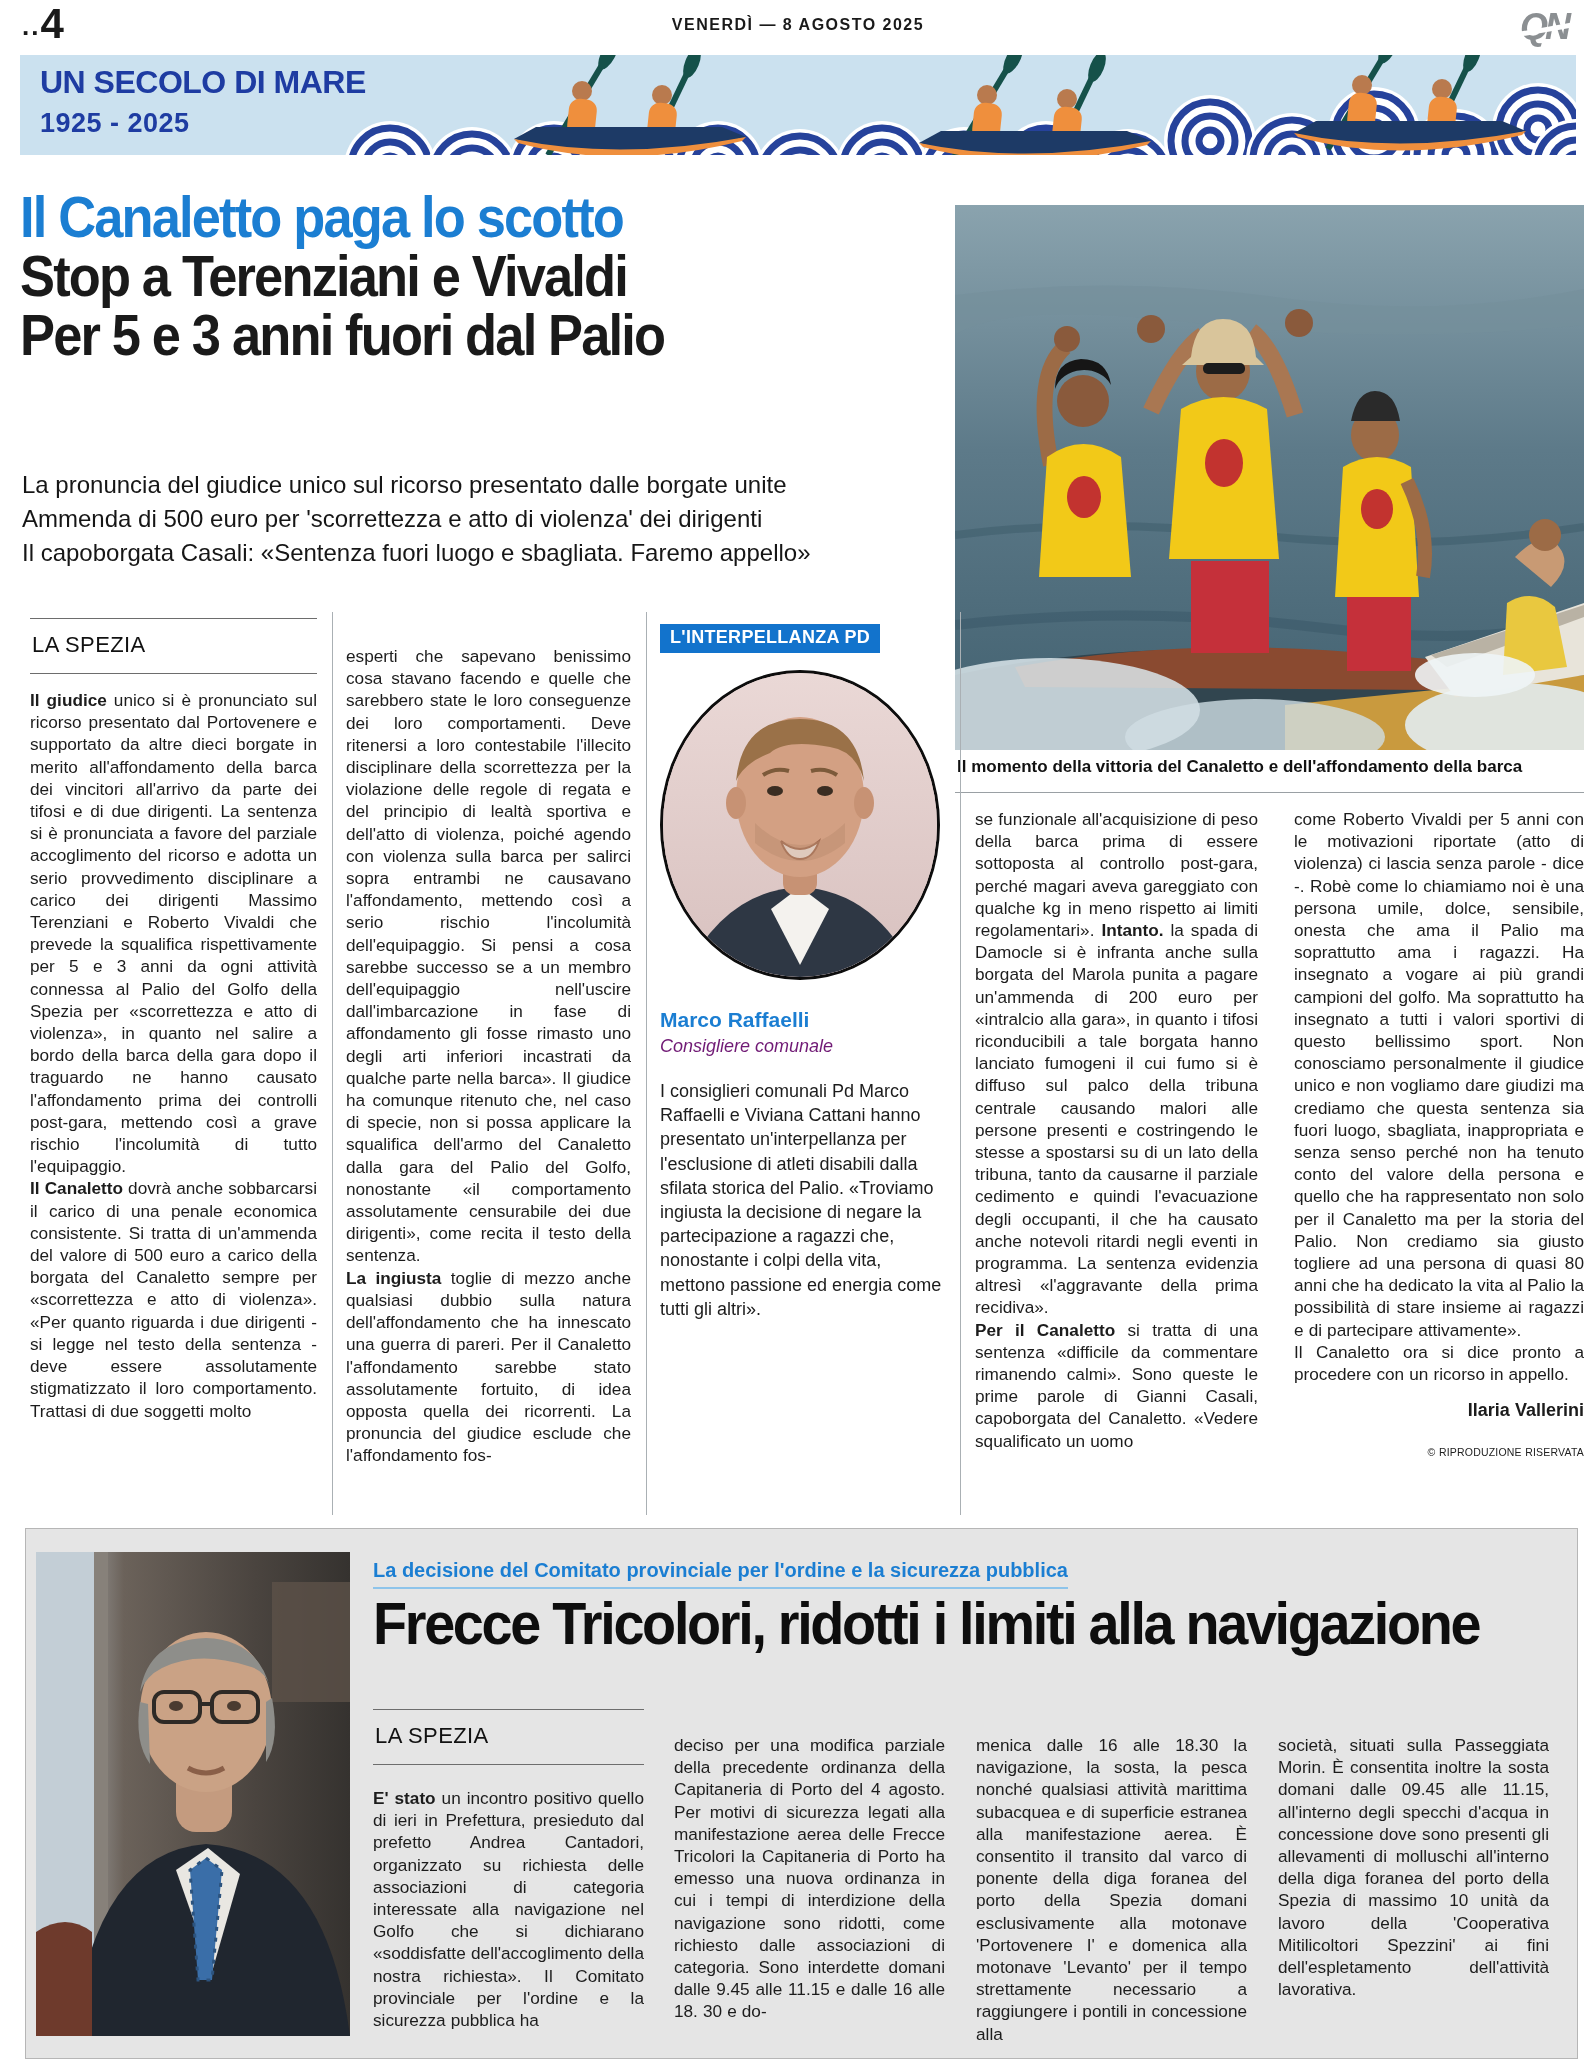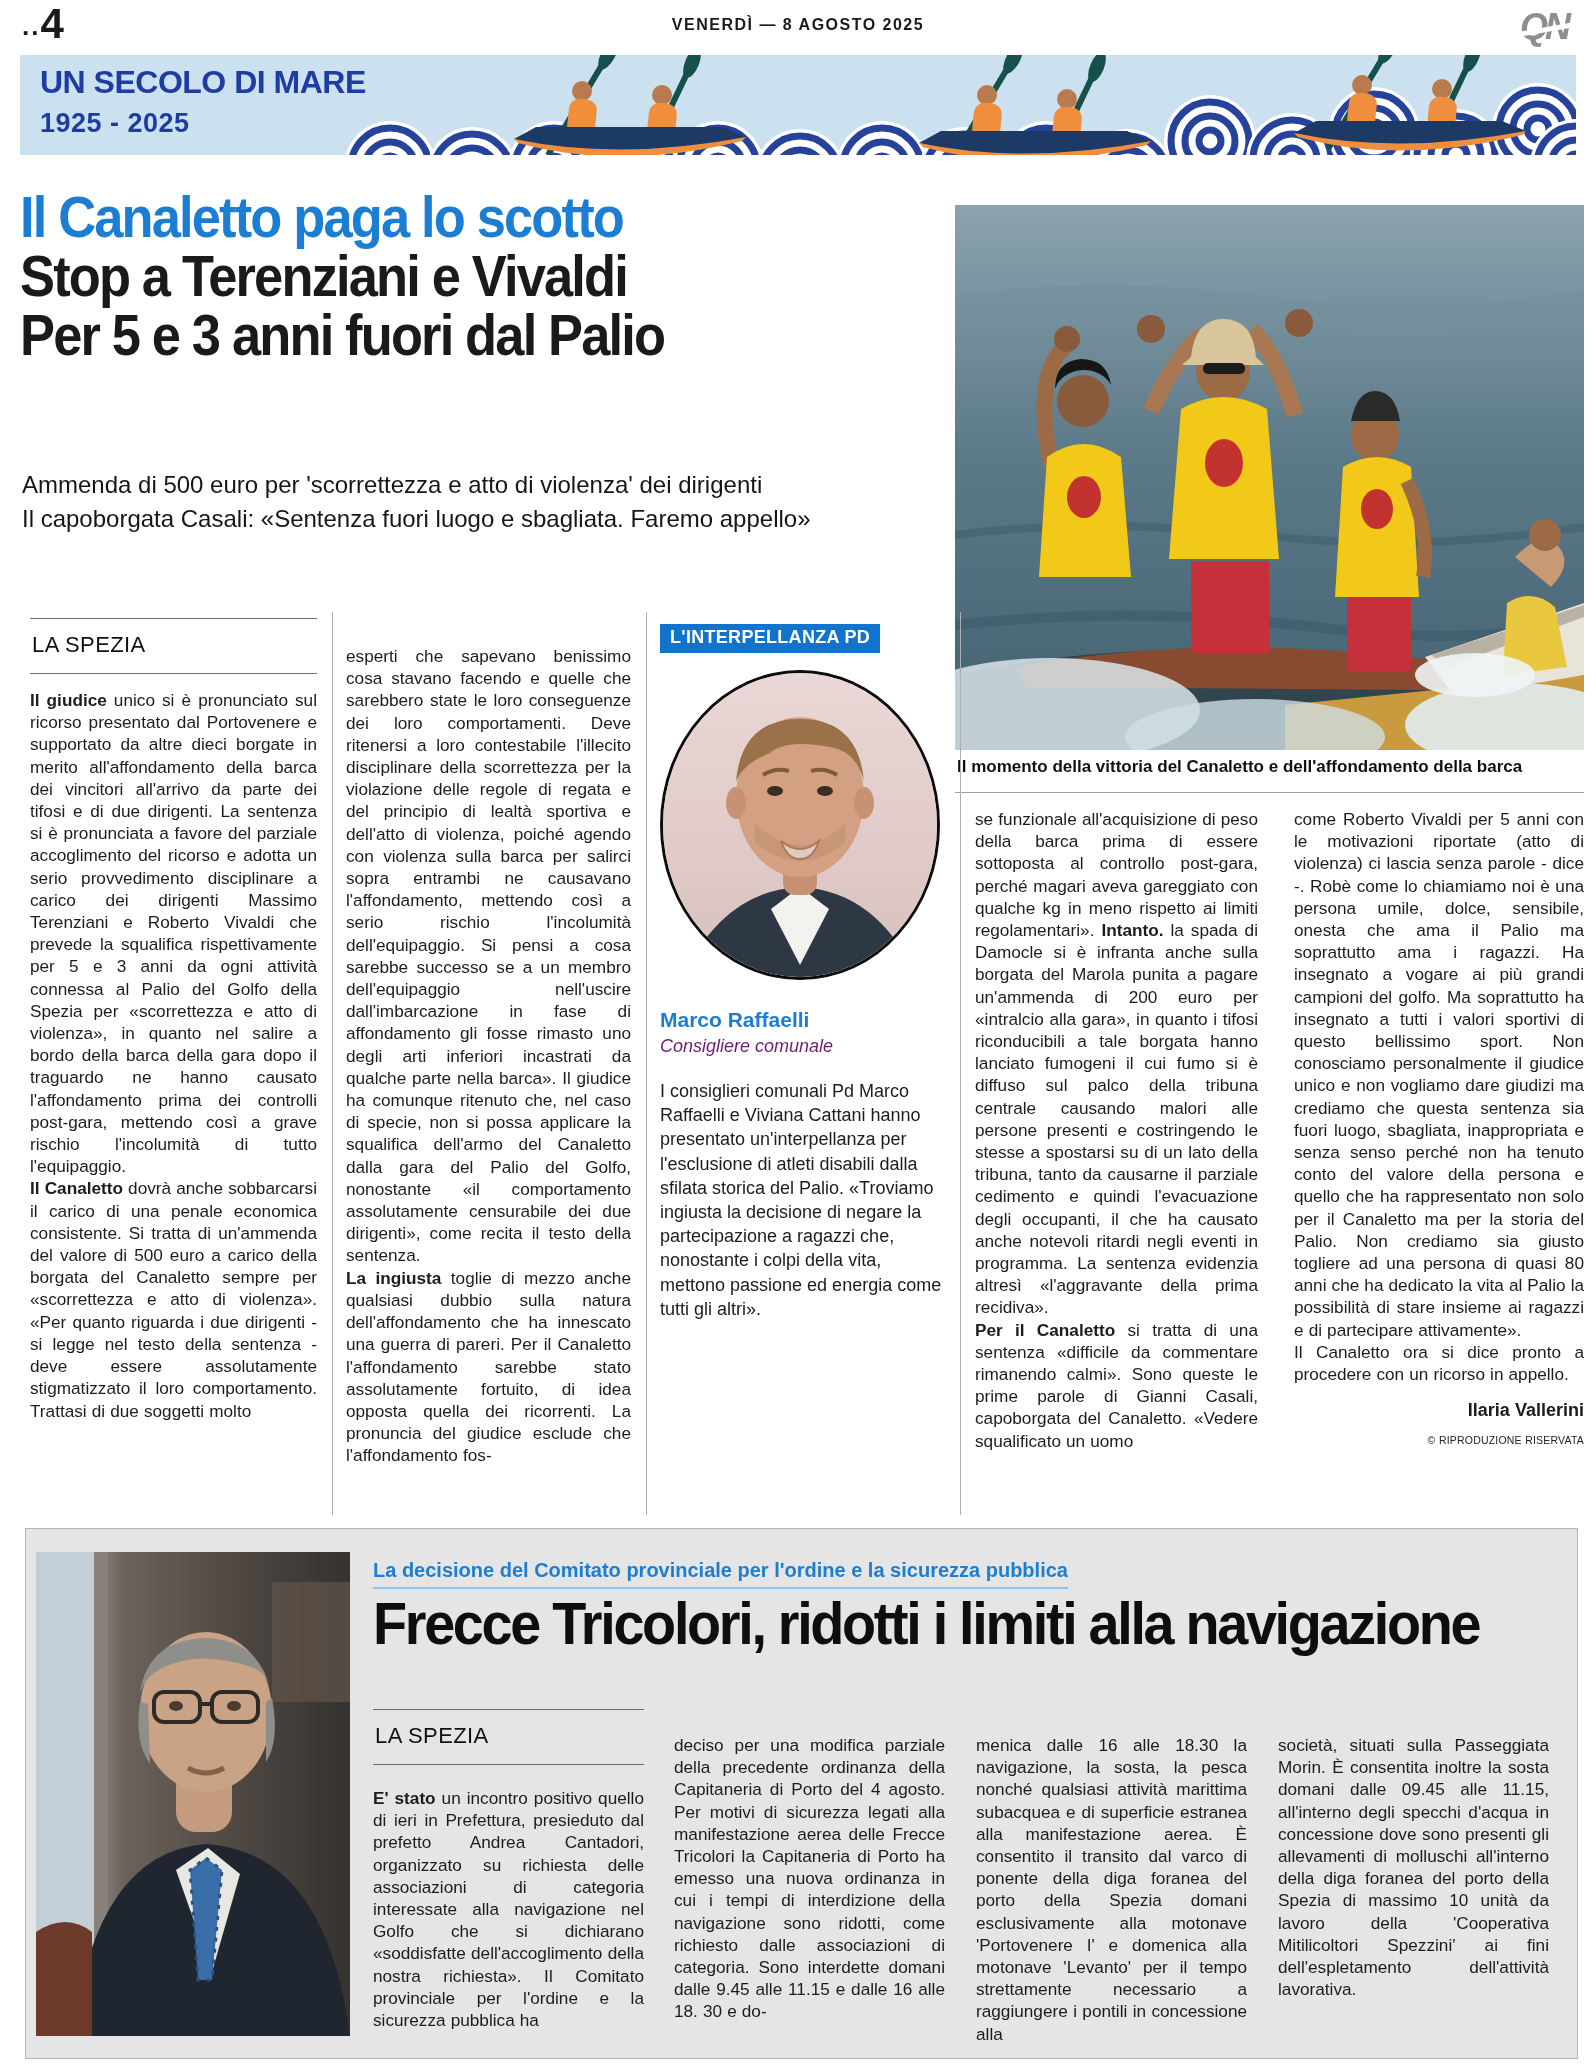--- a/index.html
+++ b/index.html
@@ -49,21 +49,21 @@
   .col { position:absolute; overflow:hidden; }
   #col1 { left:30px;  top:618px; width:287px; height:897px; }
   #col2 { left:346px; top:645px; width:285px; height:870px; }
   #col4 { left:975px; top:808px; width:283px; height:707px; }
   #col5 { left:1294px; top:808px; width:290px; height:707px; }
   .dateline { border-top:1px solid #6d6d6d; border-bottom:1px solid #6d6d6d;
     padding:13px 2px 15px; font-size:22px; letter-spacing:0.4px; color:#111; }
   #col1 .body-text { margin-top:15px; }
   .vrule { position:absolute; top:612px; height:903px; width:1px; background:#aab0b4; }
   .byline { text-align:right; font-weight:800; font-size:18px; margin-top:14px; }
-  .copyright { text-align:right; font-size:10.5px; letter-spacing:0.2px; margin-top:8px; color:#222; }
+  .copyright { text-align:right; font-size:10.5px; letter-spacing:0.2px; margin-top:20px; color:#222; }
   
   .sidebar { position:absolute; left:660px; top:612px; width:284px; }
   .bluebox { position:relative; height:178px; background:#1273cc;
     background-image:radial-gradient(#2a82d6 1px, transparent 1.2px);
     background-size:9px 9px; }
   .bluebox h3 { position:absolute; left:16px; bottom:12px; color:#fff;
     font-size:30px; line-height:35px; font-weight:800; letter-spacing:-0.5px; }
   .tagbar { display:inline-block; margin-top:12px; background:#1273cc; color:#fff;
     font-size:18px; font-weight:800; letter-spacing:0.3px; padding:3px 10px 5px; }
   .portrait { margin-top:17px; width:280px; height:310px; border-radius:50%;
@@ -149,20 +149,21 @@
     <div class="banner-years">1925 - 2025</div>
   </div>
 
   <div class="headline">
     <span class="hl hl-blue">Il Canaletto paga lo scotto</span>
     <span class="hl">Stop a Terenziani e Vivaldi</span>
     <span class="hl">Per 5 e 3 anni fuori dal Palio</span>
   </div>
 
   <div class="standfirst">
+    <div>La pronuncia del giudice unico sul ricorso presentato dalle borgate unite</div>
     <div>Ammenda di 500 euro per 'scorrettezza e atto di violenza' dei dirigenti</div>
     <div>Il capoborgata Casali: «Sentenza fuori luogo e sbagliata. Faremo appello»</div>
   </div>
 
   <div class="main-photo">
     <svg width="629" height="545" viewBox="0 0 629 545">
       <defs>
         <linearGradient id="sea" x1="0" y1="0" x2="0" y2="1">
           <stop offset="0" stop-color="#8aa3ae"></stop>
             <stop offset="0.45" stop-color="#5d7a89"></stop>

